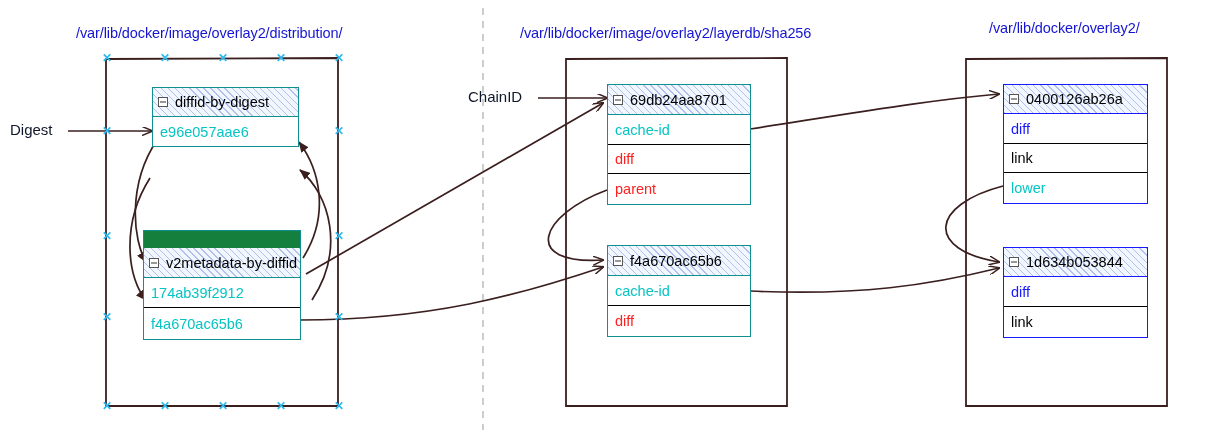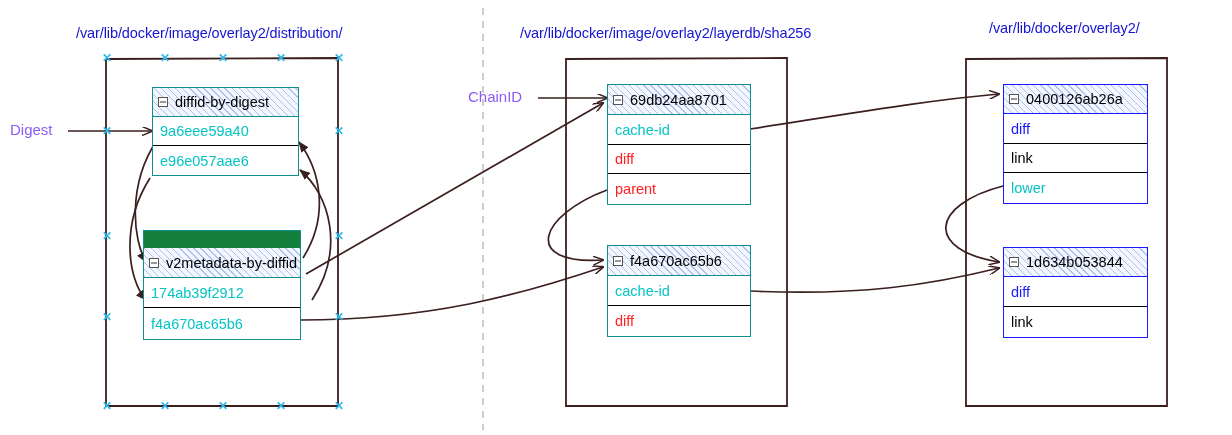--- a/index.html
+++ b/index.html
@@ -107,21 +107,21 @@
   .t-blue .row { border-bottom: 1.4px solid #000000; }
   .t-blue .row.last { border-bottom: none; }
   
   .c-teal  { color: #06c4c4; }
   .c-red   { color: #ff2020; }
   .c-blue  { color: #1a1aff; }
   .c-black { color: #000000; }
   
   .annot {
     position: absolute;
-    color: #8b5cf6;
+    color: #0f172a;
     font-size: 15px;
     white-space: nowrap;
   }
 </style>
 </head>
 <body>
 
 <div id="canvas">
 
   <svg id="wires" viewBox="0 0 1232 435" width="1232" height="435">
@@ -184,23 +184,20 @@
   <div class="handle" style="left:334px; top:402px;">✕</div>
 
   <div class="annot" style="left:10px; top:121px;">Digest</div>
   <div class="annot" style="left:468px; top:88px;">ChainID</div>
 
   <div class="table t-teal" style="left:152px; top:87px; width:147px;">
     <div class="hdr" style="height:29px;">
       <span class="minus"></span>
       <span>diffid-by-digest</span>
     </div>
-    <div class="row c-teal" style="height:29px;">
-      <span>9a6eee59a40</span>
-    </div>
     <div class="row last c-teal" style="height:29px;">
       <span>e96e057aae6</span>
     </div>
   </div>
 
   <div class="table t-teal" style="left:143px; top:230px; width:158px;">
     <div class="hdr" style="height:30px;margin-top:17px;">
       <span class="minus"></span>
       <span>v2metadata-by-diffid</span>
     </div>

